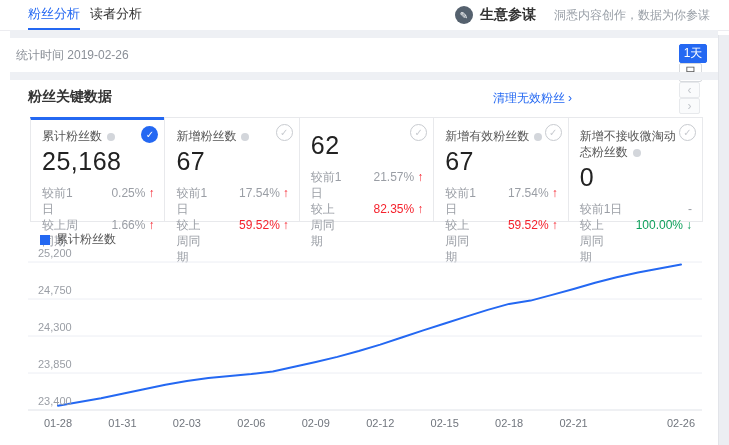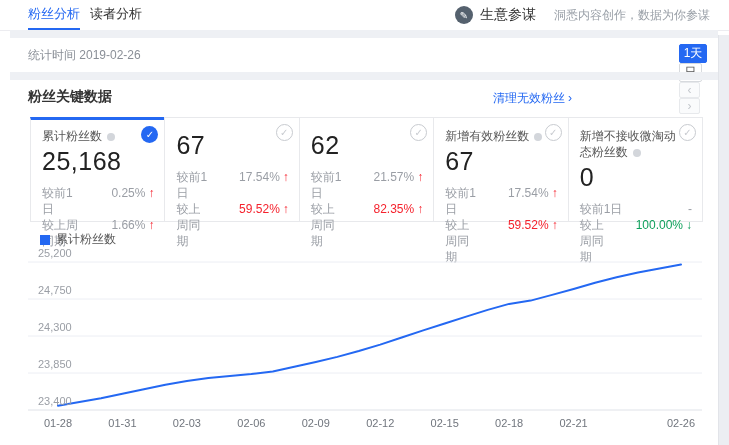--- a/index.html
+++ b/index.html
@@ -7,29 +7,29 @@
     font-family:"Liberation Sans","DejaVu Sans",sans-serif;color:#333;}
   
   .topnav{position:absolute;left:0;top:0;width:729px;height:30px;background:#fff;border-bottom:1px solid #ececf0;}
   .tab{position:absolute;top:0;height:28px;line-height:28px;font-size:13px;color:#333;cursor:pointer;}
   .tab.active{color:#2468f2;border-bottom:2px solid #2468f2;}
   .tab1{left:28px;}
   .tab2{left:90px;}
   .brand{position:absolute;top:0;height:30px;right:19px;display:flex;align-items:center;}
   .logo{width:18px;height:18px;border-radius:50%;background:#55616e;color:#fff;font-size:10px;
     display:flex;align-items:center;justify-content:center;margin-right:7px;}
-  .brand-name{font-size:14px;font-weight:normal;color:#333;}
+  .brand-name{font-size:14px;font-weight:bold;color:#333;}
   .slogan{font-size:12px;color:#9aa0a8;margin-left:18px;}
   
   .band{position:absolute;left:10px;width:708px;height:8px;background:#eef0f4;}
   .band1{top:30px;} .band2{top:72px;}
   .right-strip{position:absolute;left:718px;top:35px;width:11px;height:410px;background:#eceef2;border-left:1px solid #e2e4e9;box-sizing:border-box;}
   
   .filterbar{position:absolute;left:0;top:38px;width:718px;height:34px;background:#fff;}
-  .stat-time{position:absolute;left:28px;top:0;height:34px;line-height:34px;font-size:12px;color:#8a8f97;}
+  .stat-time{position:absolute;left:16px;top:0;height:34px;line-height:34px;font-size:12px;color:#8a8f97;}
   .fbtns{position:absolute;right:5px;top:6px;height:22px;display:flex;flex-direction:column;}
   .fbtn{height:22px;box-sizing:border-box;border-radius:2px;font-size:12px;display:flex;align-items:center;justify-content:center;cursor:pointer;}
   .fbtn-range{width:28px;background:#2468f2;color:#fff;border:1px solid #2468f2;margin-right:6px;}
   .fbtn-unit{width:23px;background:#fff;color:#555;border:1px solid #d7dade;margin-right:8px;}
   .fbtn-nav{width:21px;background:#fafbfc;color:#c3c7cc;border:1px solid #e7e9ec;margin-right:7px;}
   
   .main{position:absolute;left:0;top:80px;width:586px;height:365px;background:#fff;}
   .section-title{position:absolute;left:28px;top:8px;font-size:14px;font-weight:bold;color:#333;}
   .clean-link{position:absolute;right:14px;top:10px;font-size:12px;color:#2468f2;cursor:pointer;}
   .clean-link .arr{font-size:12px;margin-left:3px;}
@@ -112,20 +112,21 @@
             </div>
             <div class="crow">
               <span class="lbl">较上周同期</span>
               <span><span class="cval gray">1.66%</span><span class="carrow up">↑</span></span>
             </div>
           </div>
   </div>
 
   <div class="card">
     <div class="chk off">✓</div>
+    <div class="card-title"><span class="ct-text">新增粉丝数</span><span class="info-dot"></span></div>
     <div class="card-value">67</div>
     <div class="card-rows">
             <div class="crow">
               <span class="lbl">较前1日</span>
               <span><span class="cval gray">17.54%</span><span class="carrow up">↑</span></span>
             </div>
             <div class="crow">
               <span class="lbl">较上周同期</span>
               <span><span class="cval red">59.52%</span><span class="carrow up">↑</span></span>
             </div>

